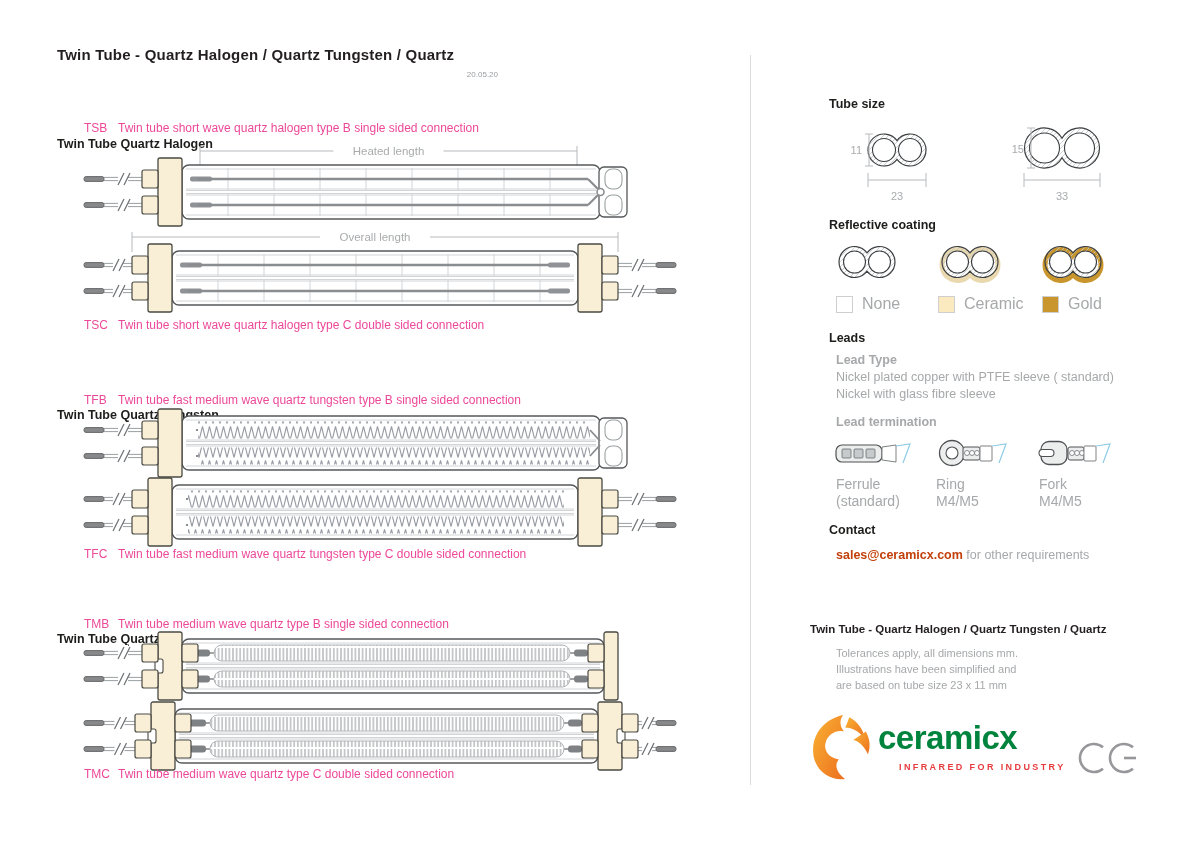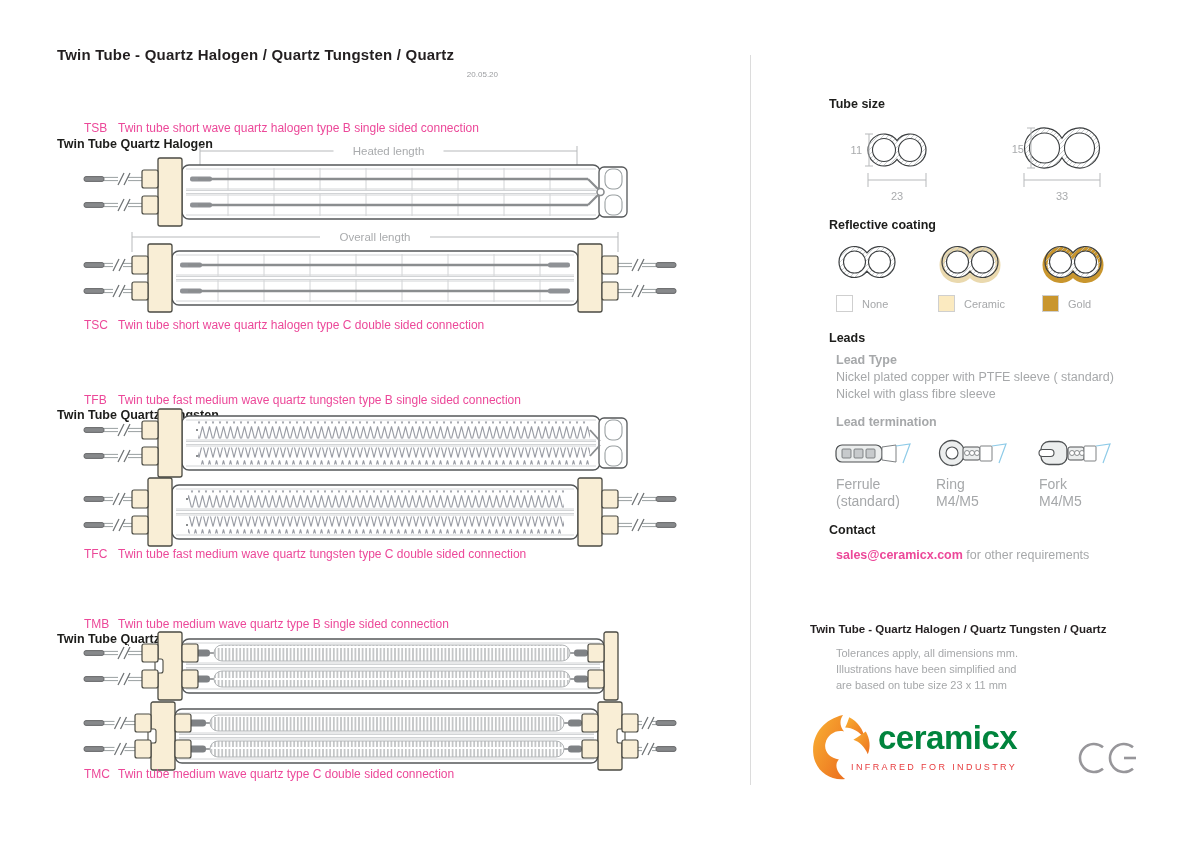--- a/index.html
+++ b/index.html
@@ -8,29 +8,29 @@
   .abs{position:absolute;}
   .title{left:57px;top:46px;font-size:15px;font-weight:bold;letter-spacing:.2px;}
   .date{left:57px;top:70px;width:441px;text-align:right;font-size:8px;color:#9b9da0;}
   .sec-h{font-size:12.5px;font-weight:bold;color:#1d1d1b;left:57px;margin-top:40px;}
   .item{left:84px;font-size:12px;color:#ec4899;display:flex;}
   .item .code{width:34px;flex:0 0 34px;}
   .divider{left:750px;top:55px;width:1px;height:730px;background:#dcdcdc;}
   .r-h{left:808px;font-size:12.5px;font-weight:bold;color:#1d1d1b;margin-left:21px;}
   .gray-b{left:836px;font-size:12.5px;font-weight:bold;color:#a6a8aa;}
   .gray{left:836px;font-size:12.5px;color:#a6a8aa;}
-  .sw{display:flex;align-items:center;gap:9px;font-size:11px;color:#a6a8aa;}
+  .sw{display:flex;align-items:center;gap:9px;font-size:16px;color:#a6a8aa;}
   .sw .box{width:17px;height:17px;border:1px solid #cfcfcf;box-sizing:border-box;}
   .term-lab{font-size:14px;color:#a6a8aa;line-height:17px;}
   .contact-line{left:836px;font-size:12.5px;color:#a6a8aa;}
-  .contact-line .em{font-weight:bold;color:#ec4899;text-align:right;}
+  .contact-line .em{font-weight:bold;color:#c2410c;text-align:right;}
   .f-title{left:810px;font-size:11.5px;font-weight:bold;color:#231f20;}
   .f-notes{left:836px;font-size:11px;color:#a6a8aa;line-height:16px;}
   .wordmark{left:878px;top:719px;font-size:33px;font-weight:bold;color:#00843d;letter-spacing:-.5px;}
-  .tagline{left:851px;top:762px;font-size:9px;font-weight:normal;color:#e73c3e;letter-spacing:2.4px;}
+  .tagline{left:899px;top:762px;font-size:9px;font-weight:bold;color:#e73c3e;letter-spacing:2.4px;}
   svg text{font-family:"Liberation Sans", sans-serif;}
 </style>
 </head>
 <body>
 
 <svg width="0" height="0" style="position:absolute" aria-hidden="true">
   <defs>
     <pattern id="pzig" width="7" height="17" patternUnits="userSpaceOnUse">
       <path d="M0,15.5 L3.5,1.5 L7,15.5" stroke="#989ba3" stroke-width="1.1" fill="none"></path>
     </pattern>

